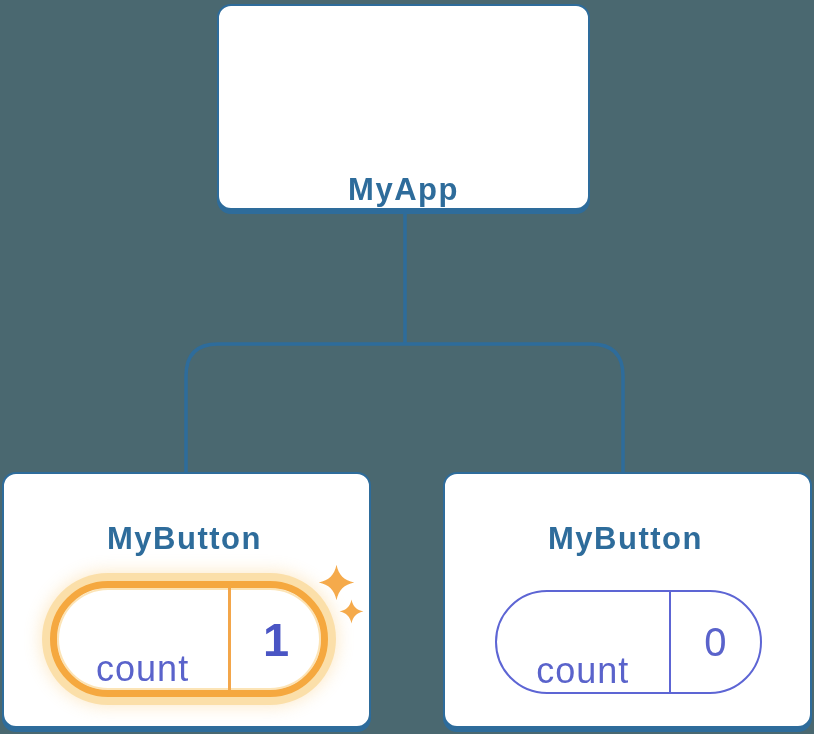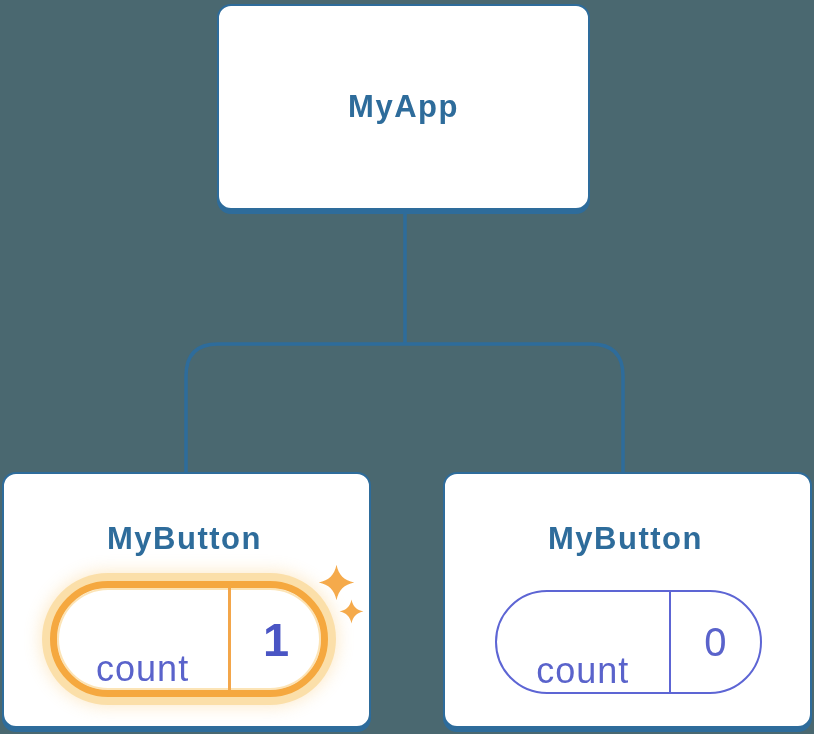--- a/index.html
+++ b/index.html
@@ -28,21 +28,21 @@
     position: absolute;
     background: #ffffff;
     border: 2px solid var(--node_border, #2E6C9B);
     border-radius: 14px;
     box-shadow: 0 4px 0 var(--node_border, #2E6C9B);
     box-sizing: border-box;
   }
   .node-root {
     left: 217px; top: 4px;
     width: 373px; height: 206px;
-    display: flex; align-items: center; justify-content: center;
+    display: flex; align-items: flex-end; justify-content: center;
   }
   .node-child-left  { left: 2px;   top: 472px; width: 369px; height: 256px; }
   .node-child-right { left: 443px; top: 472px; width: 369px; height: 256px; }
   .node-label {
     color: var(--node_text, #2E6C9B);
     font-size: 31px;
     font-weight: 600;
     letter-spacing: 1.5px;
   }
   .child-label {

